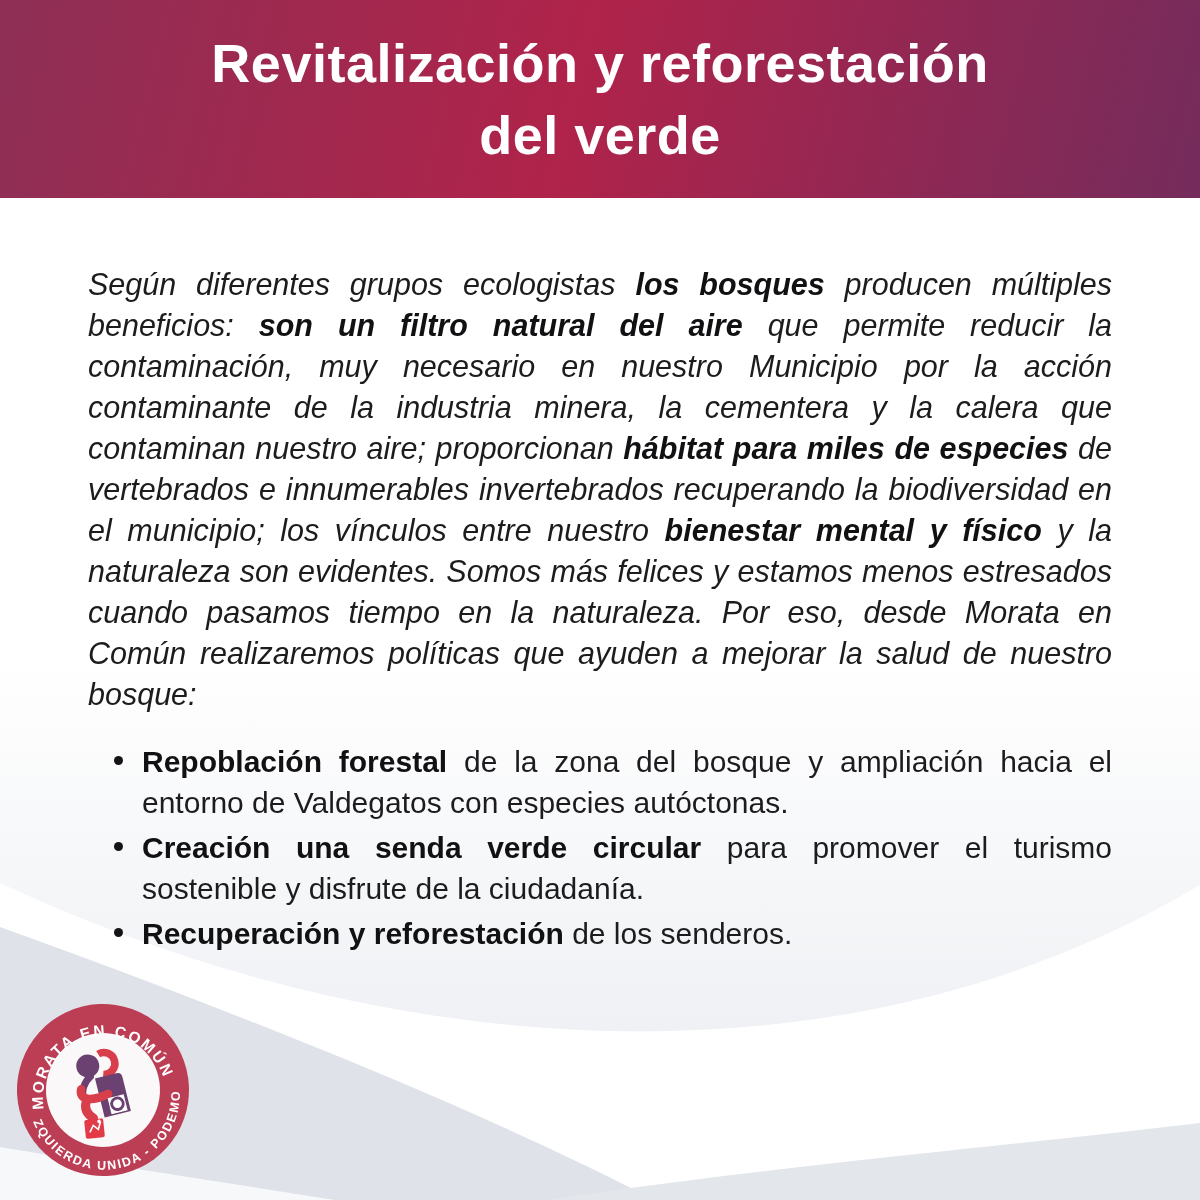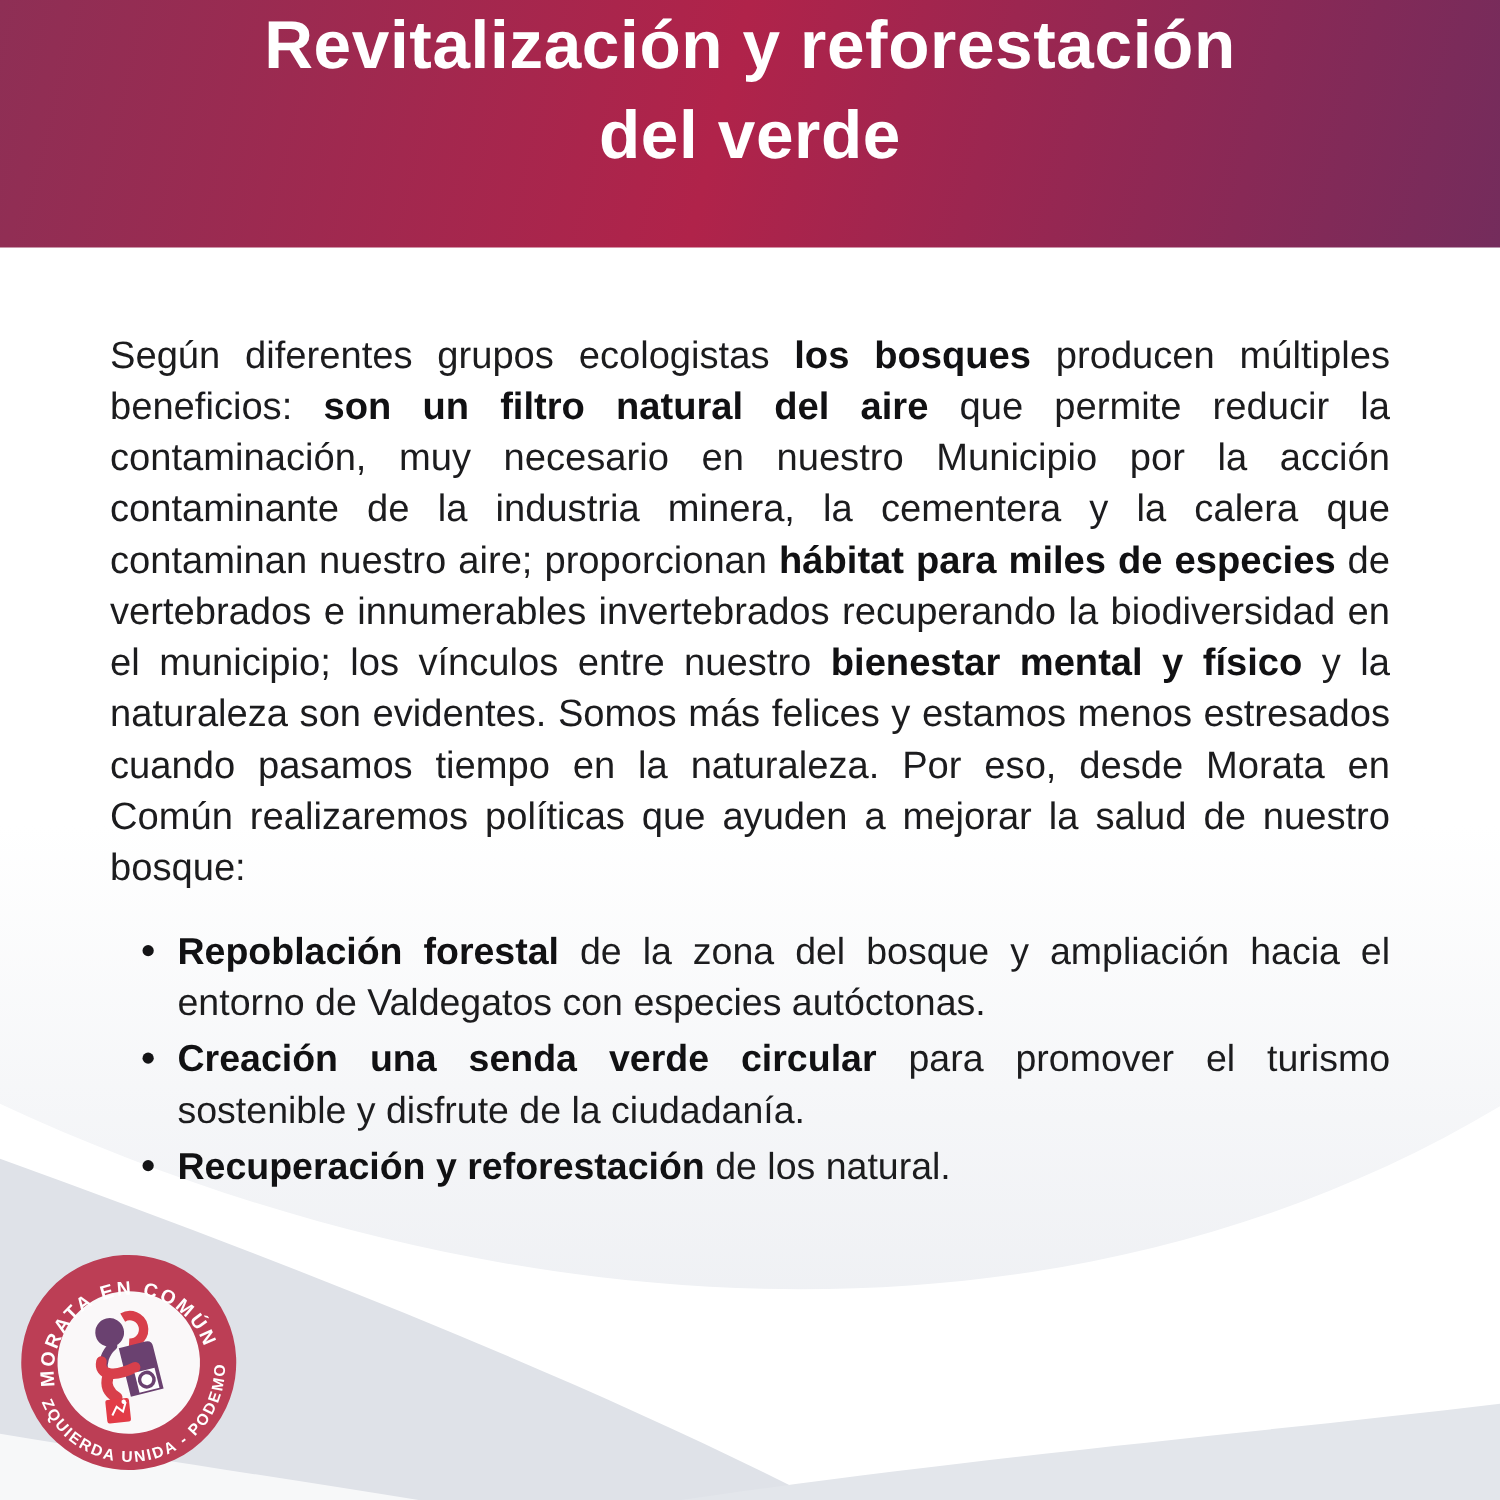--- a/index.html
+++ b/index.html
@@ -6,36 +6,37 @@
   .page{
     position:relative;
     width:1200px;height:1200px;
     overflow:hidden;
     font-family:"Liberation Sans", sans-serif;
     color:#1c1c1e;
   }
   
   .banner{
     position:absolute;top:0;left:0;width:1200px;height:198px;
-    display:flex;align-items:flex-start;justify-content:center;
+    display:flex;align-items:center;justify-content:center;
   }
   .banner h1{
     margin:0;text-align:center;color:#ffffff;
     font-size:54px;font-weight:700;line-height:72px;letter-spacing:.5px;
   }
   .banner h1 span{display:block;}
   
   .content{
     position:absolute;top:198px;left:0;width:1200px;
     padding:66px 88px 0 88px;box-sizing:border-box;
   }
   .intro{
     margin:0;
     font-size:30.5px;line-height:41px;
     text-align:justify;
+    font-style:italic;
   }
   .intro strong, .policy-list strong{font-weight:700;color:#111113;}
   .policy-list{
     list-style:none;margin:26px 0 0 0;padding:0;
     font-size:30px;line-height:41px;
   }
   .policy-list li{
     position:relative;
     padding-left:54px;
     margin-bottom:4px;
@@ -69,21 +70,21 @@
       <span>Revitalización y reforestación</span>
       <span>del verde</span>
     </h1>
   </header>
 
   <main class="content">
     <p class="intro"><span>Según diferentes grupos ecologistas </span><strong>los bosques</strong><span> producen múltiples beneficios: </span><strong>son un filtro natural del aire</strong><span> que permite reducir la contaminación, muy necesario en nuestro Municipio por la acción contaminante de la industria minera, la cementera y la calera que contaminan nuestro aire; proporcionan </span><strong>hábitat para miles de especies</strong><span> de vertebrados e innumerables invertebrados recuperando la biodiversidad en el municipio; los vínculos entre nuestro </span><strong>bienestar mental y físico</strong><span> y la naturaleza son evidentes. Somos más felices y estamos menos estresados cuando pasamos tiempo en la naturaleza. Por eso, desde Morata en Común realizaremos políticas que ayuden a mejorar la salud de nuestro bosque:</span></p>
     <ul class="policy-list">
         <li><span class="bullet-dot"></span><strong>Repoblación forestal</strong><span> de la zona del bosque y ampliación hacia el entorno de Valdegatos con especies autóctonas.</span></li>
         <li><span class="bullet-dot"></span><strong>Creación una senda verde circular</strong><span> para promover el turismo sostenible y disfrute de la ciudadanía.</span></li>
-        <li><span class="bullet-dot"></span><strong>Recuperación y reforestación</strong><span> de los natural.</span></li>
+        <li><span class="bullet-dot"></span><strong>Recuperación y reforestación</strong><span> de los senderos.</span></li>
       </ul>
   </main>
 
   <svg class="logo" viewBox="-98 -98 196 196" aria-hidden="true">
     <g transform="rotate(-14)">
       <circle r="86" fill="#bc3e55"></circle>
       <circle r="57" fill="#faf8f9"></circle>
 
       <g>
         <circle cx="-9" cy="-27" r="11.5" fill="#6a4170"></circle>

